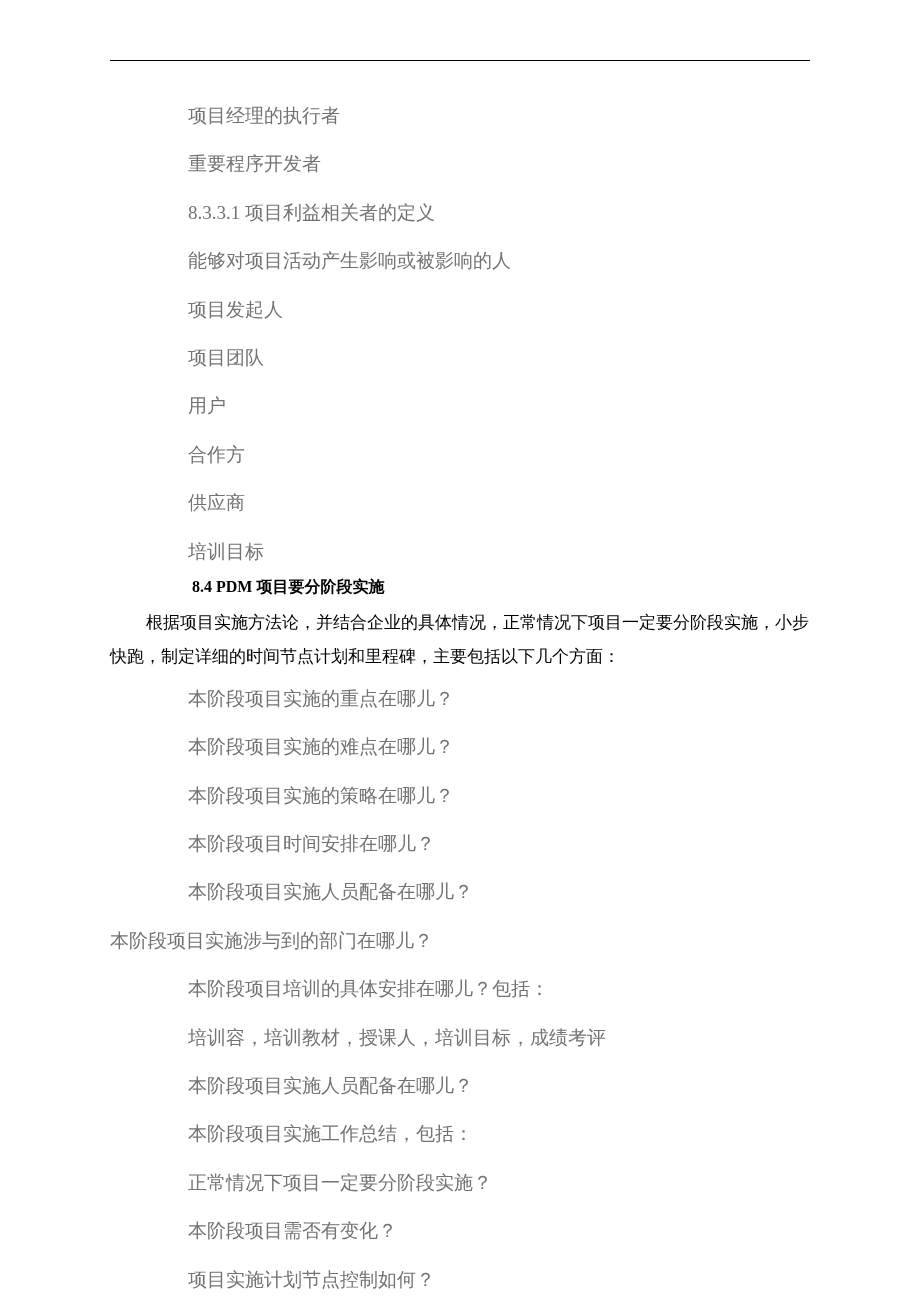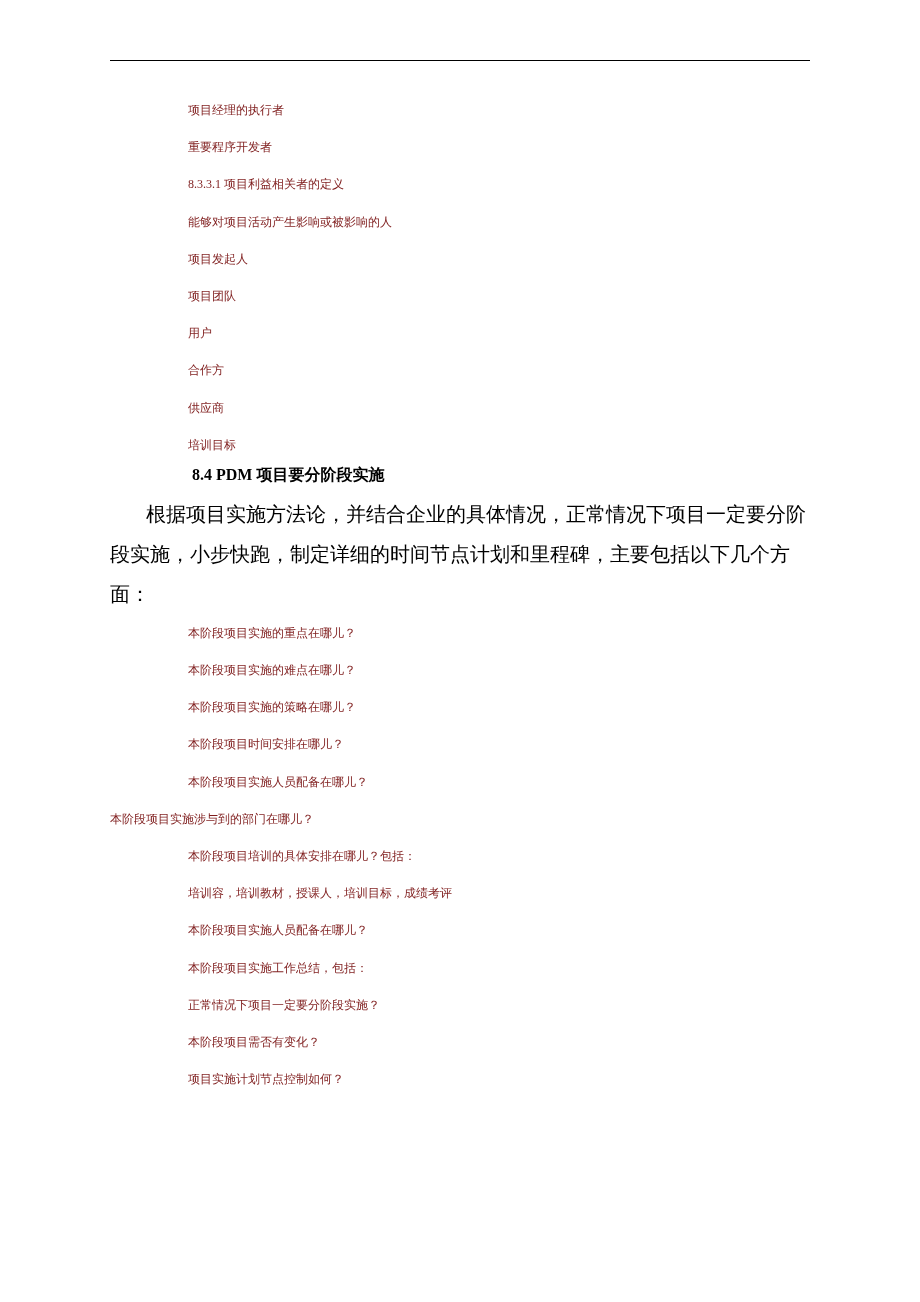--- a/index.html
+++ b/index.html
@@ -12,40 +12,40 @@
       position: relative;
     }
     .page {
       padding: 60px 110px 40px 110px;
     }
     .divider {
       border-top: 1px solid #000;
       margin-bottom: 40px;
     }
     .line {
-      font-size: 12px;
-      color: #7f1d1d;
+      font-size: 19px;
+      color: #737373;
       line-height: 1.6;
       margin-bottom: 18px;
     }
     .indent1 {
       padding-left: 78px;
     }
     .indent0 {
       padding-left: 0px;
     }
     .heading84 {
       font-weight: bold;
       font-size: 16px;
       padding-left: 82px;
       margin-top: -8px;
       margin-bottom: 8px;
     }
     .para {
-      font-size: 20px;
+      font-size: 17px;
       color: #000;
       line-height: 2.0;
       margin-bottom: 10px;
       text-indent: 36px;
     }
   </style>
 </head>
 <body>
 
 <div class="page">

